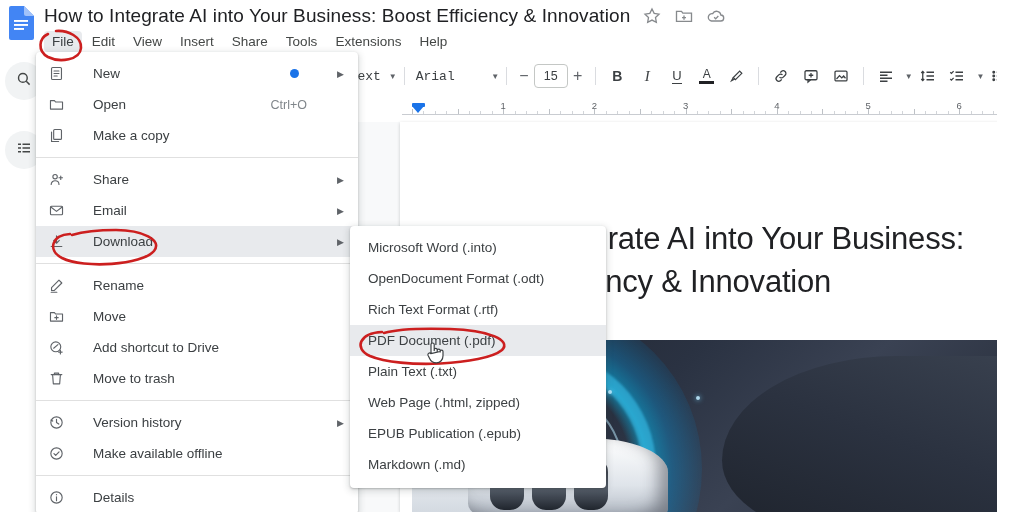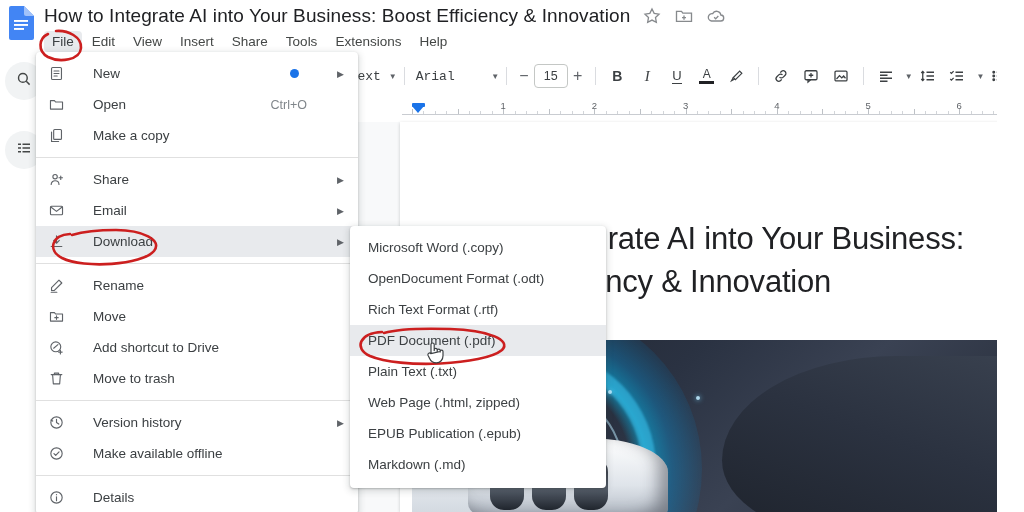--- a/index.html
+++ b/index.html
@@ -606,21 +606,21 @@
             <circle cx="12" cy="8" r=".9" fill="#5f6368" stroke="none"></circle>
           </svg>
         </span>
         <span class="mrow-label">Details</span>
         <span class="mrow-arrow"></span>
       </div>
     </div>
 
   <div class="menu" id="download-submenu">
       <div class="sub-row">
-        <span>Microsoft Word (.copy)</span>
+        <span>Microsoft Word (.into)</span>
       </div>
       <div class="sub-row">
         <span>OpenDocument Format (.odt)</span>
       </div>
       <div class="sub-row">
         <span>Rich Text Format (.rtf)</span>
       </div>
       <div class="sub-row hl">
         <span>PDF Document (.pdf)</span>
       </div>

